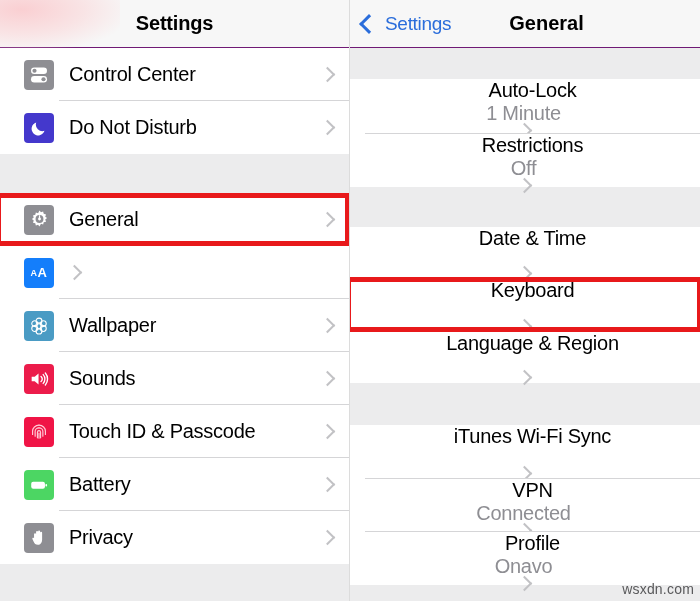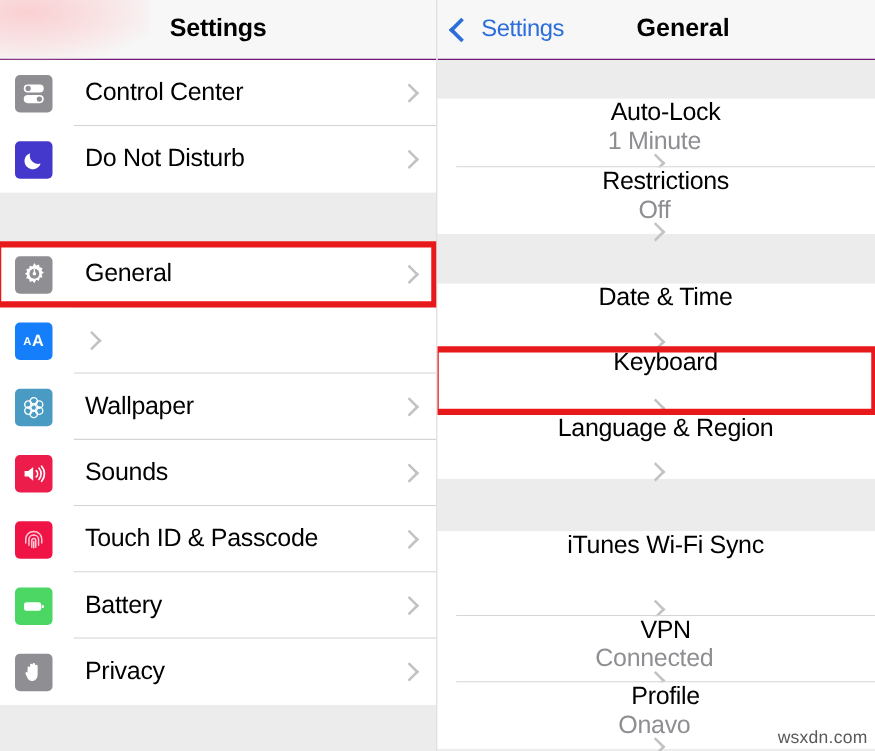--- a/index.html
+++ b/index.html
@@ -94,41 +94,41 @@
     width: 100%;
   }
   .group {
     background: #ffffff;
   }
   .row {
     background: #ffffff;
     display: flex;
     align-items: center;
     position: relative;
-    padding-left: 12px;
+    padding-left: 24px;
     box-sizing: border-box;
     cursor: pointer;
   }
   .row .sep {
     position: absolute;
     left: 59px;
     right: 0;
     bottom: 0;
     height: 1px;
     background: #d5d5d7;
   }
   .row.no-icon .sep { left: 15px; }
   .row.no-icon { padding-left: 15px; flex-direction: column; }
 
   .icon {
     width: 30px;
     height: 30px;
     border-radius: 4px;
     flex: 0 0 30px;
-    margin-right: 26px;
+    margin-right: 15px;
     position: relative;
     display: flex;
     align-items: center;
     justify-content: center;
     overflow: hidden;
   }
   .label {
     font-size: 20px;
     color: #000;
     letter-spacing: -0.25px;
@@ -378,21 +378,21 @@
       </div>
       <div class="row no-icon last" style="height:51px">
         <span class="label">Language &amp; Region</span>
         <span class="chev"></span>
       </div>
     </div>
 
     <div class="gap" style="height:42px"></div>
 
     <div class="group">
-      <div class="row no-icon" style="height:68px">
+      <div class="row no-icon" style="height:54px">
         <span class="label">iTunes Wi-Fi Sync</span>
         <span class="chev"></span>
         <span class="sep"></span>
       </div>
       <div class="row no-icon" style="height:53px">
         <span class="label">VPN</span>
         <span class="value">Connected</span>
         <span class="chev"></span>
         <span class="sep"></span>
       </div>

